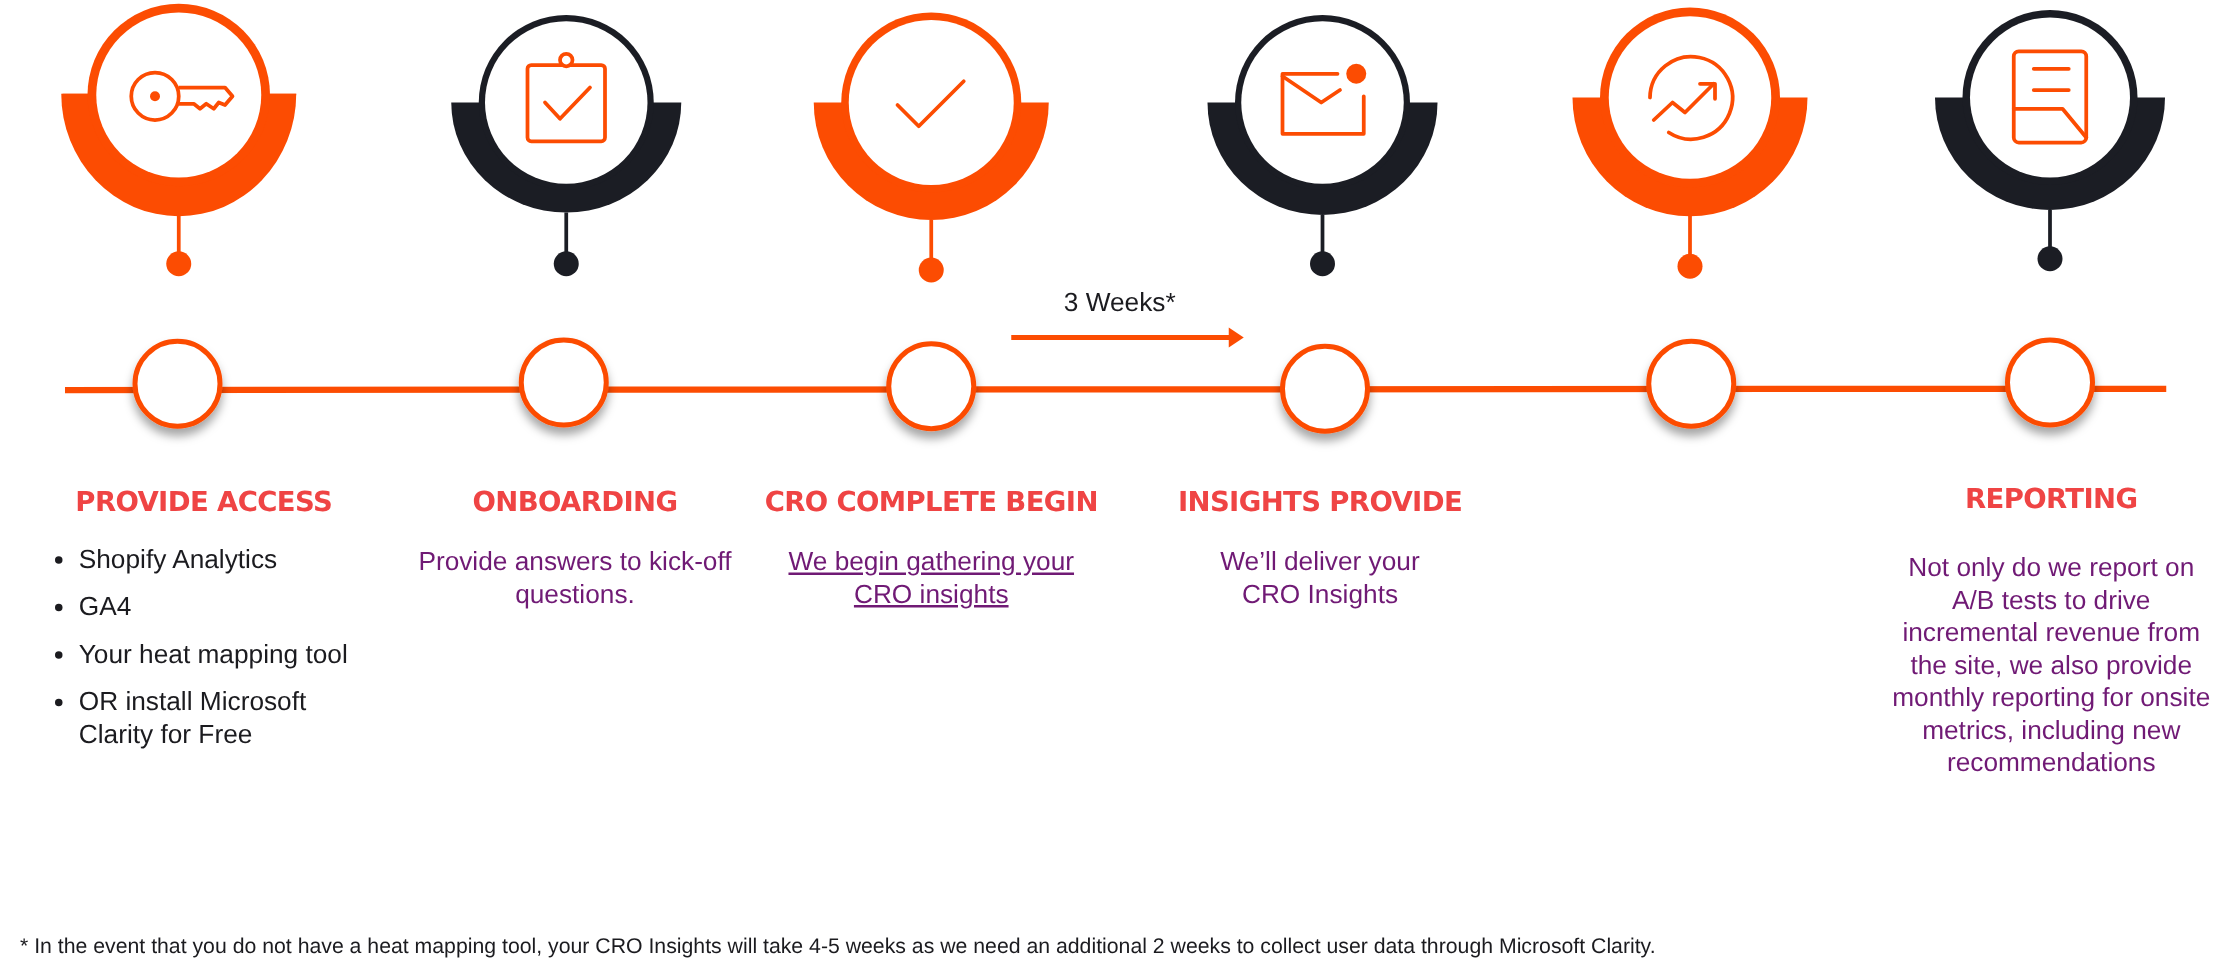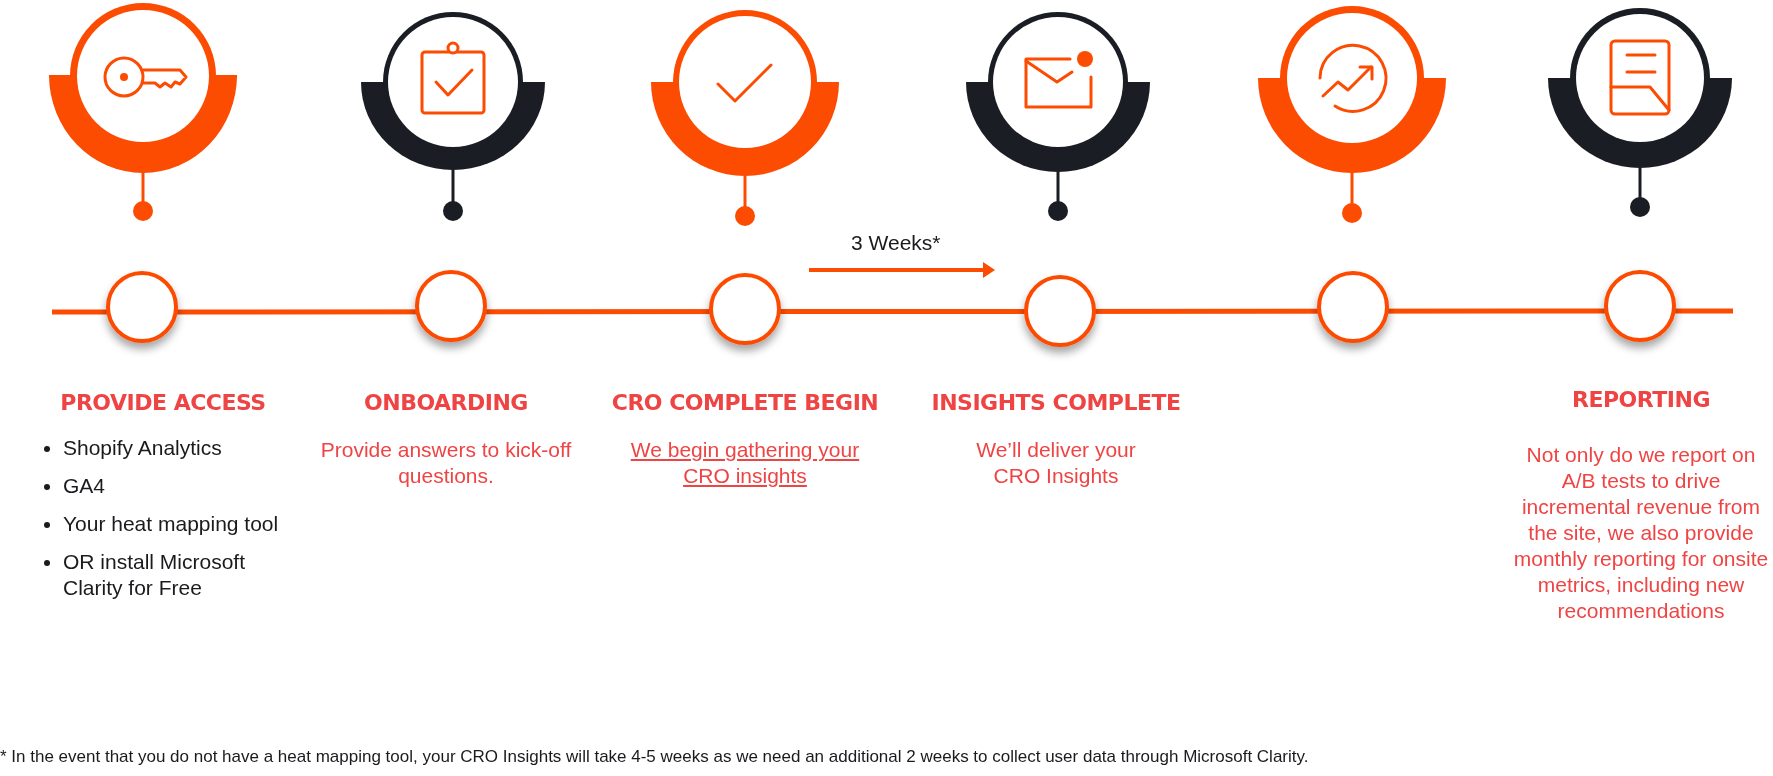--- a/index.html
+++ b/index.html
@@ -1,24 +1,24 @@
 <!DOCTYPE html>
 <html><head>
   <meta charset="utf-8">
   <style>
     html, body { margin: 0; padding: 0; background: #ffffff; }
     body { width: 1773px; height: 776px; position: relative; overflow: hidden; font-family: "Liberation Sans", "DejaVu Sans", sans-serif; color: #1b1b1f; }
     #canvas { position: absolute; left: 0; top: 0; width: 1773px; height: 776px; border-radius: 18px; }
     .step-col { position: absolute; top: 390px; width: 270px; text-align: center; }
     .step-title { font-family: "DejaVu Sans", "Liberation Sans", sans-serif; font-weight: bold; font-size: 22px; letter-spacing: -0.5px; color: #ef4444; white-space: nowrap; margin: 0; }
-    .step-desc { margin-top: 22px; font-size: 21px; line-height: 26px; color: #ef4444; }
+    .step-desc { margin-top: 22px; font-size: 21px; line-height: 26px; color: #701a75; }
     .step-list { margin: 20px 0 0 0; padding-left: 32px; text-align: left; font-size: 21px; line-height: 26px; color: #1b1b1f; }
     .step-list li { margin: 12px; }
     .duration-label { position: absolute; left: 851px; top: 231px; font-size: 21px; color: #1b1b1f; }
-    .footnote { position: absolute; left: 0px; top: 747px; font-size: 17px; color: #1b1b1f; white-space: nowrap; }
+    .footnote { position: absolute; left: 16px; top: 747px; font-size: 17px; color: #1b1b1f; white-space: nowrap; }
   </style>
 </head>
 <body>
 
 <div id="canvas">
 
   <svg width="1773" height="776" viewBox="0 0 1773 776" style="position:absolute;left:0;top:0;">
     <defs>
       <filter id="nodeShadow" x="-40%" y="-40%" width="180%" height="200%">
         <feDropShadow dx="0" dy="6" stdDeviation="4" flood-color="#000000" flood-opacity="0.35"></feDropShadow>
@@ -125,32 +125,32 @@
   <div class="step-col" style="left:18px; width:290px;">
     <div class="step-title" style="text-align:center;">PROVIDE ACCESS</div>
     <ul class="step-list" style="padding-left:33px;">
       <li>Shopify Analytics</li>
       <li>GA4</li>
       <li>Your heat mapping tool</li>
       <li>OR install Microsoft Clarity for Free</li>
     </ul>
   </div>
 
-  <div class="step-col" style="left:306px; width:280px;">
+  <div class="step-col" style="left:320px; width:280px;">
     <div class="step-title">ONBOARDING</div>
     <div class="step-desc">Provide answers to kick-off questions.</div>
   </div>
 
   <div class="step-col" style="left:610px; width:270px;">
     <div class="step-title">CRO COMPLETE BEGIN</div>
     <div class="step-desc" style="padding:0 18px;text-decoration:underline;">We begin gathering your CRO insights</div>
   </div>
 
   <div class="step-col" style="left:921px; width:270px;">
-    <div class="step-title">INSIGHTS COMPLETE</div>
+    <div class="step-title">INSIGHTS PROVIDE</div>
     <div class="step-desc" style="padding:0 30px;">We’ll deliver your CRO Insights</div>
   </div>
 
 
   <div class="step-col" style="left:1512px; width:258px; top:387px;">
     <div class="step-title">REPORTING</div>
     <div class="step-desc" style="margin-top:30px;text-align:center;">Not only do we report on A/B tests to drive incremental revenue from the site, we also provide monthly reporting for onsite metrics, including new recommendations</div>
   </div>
 
   <div class="footnote">* In the event that you do not have a heat mapping tool, your CRO Insights will take 4-5 weeks as we need an additional 2 weeks to collect user data through Microsoft Clarity.</div>

